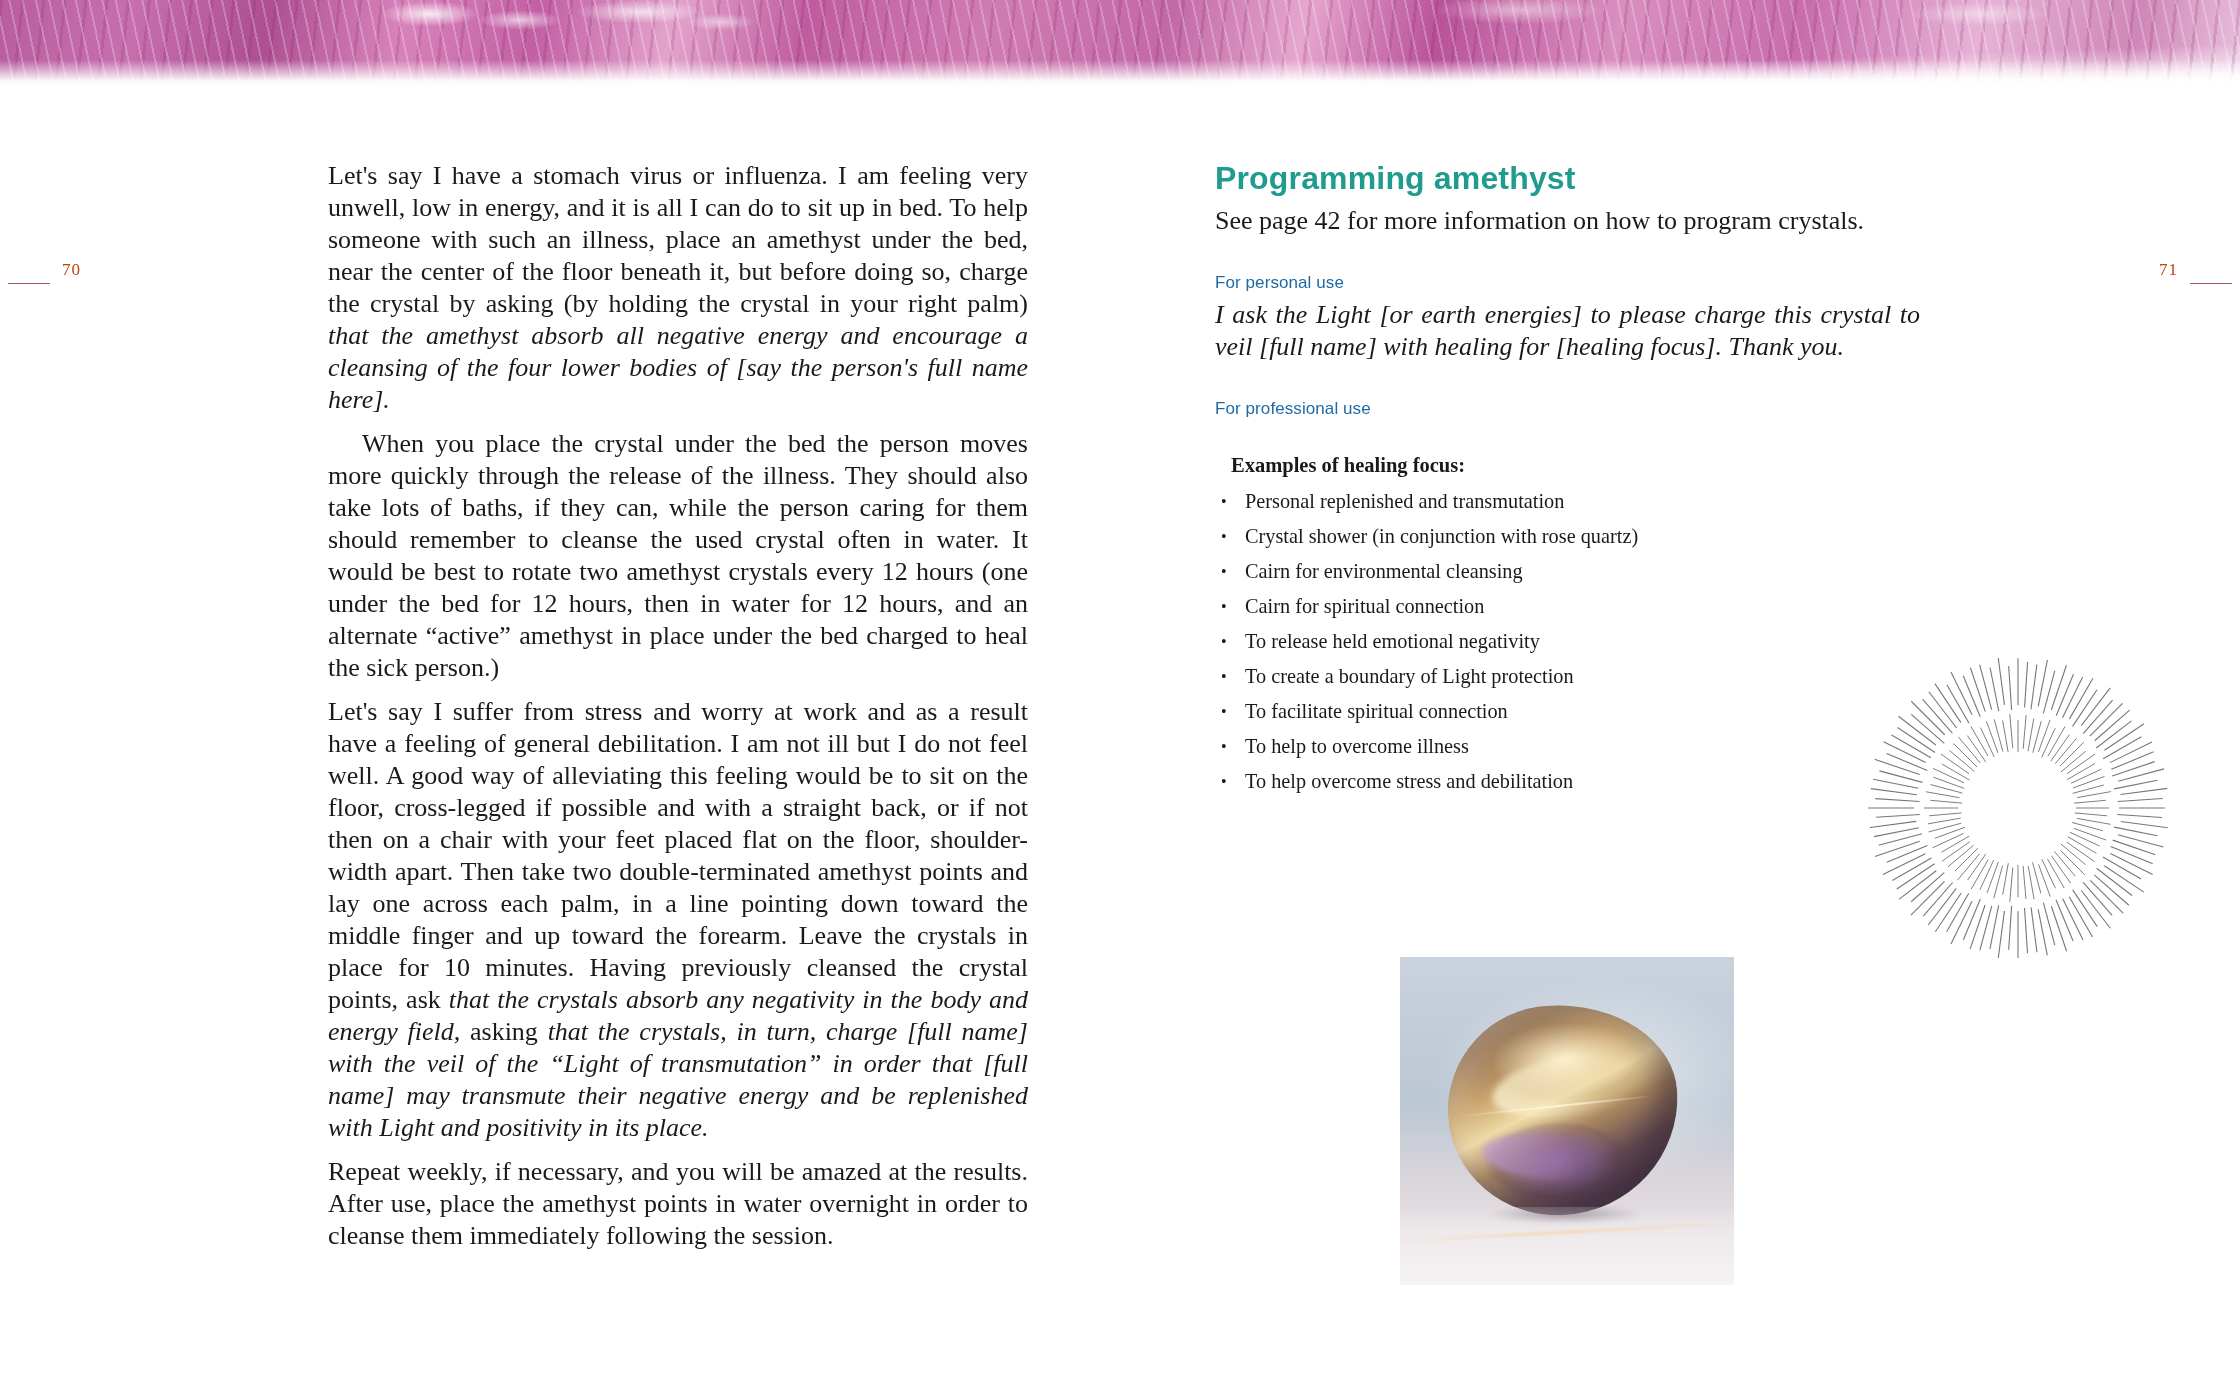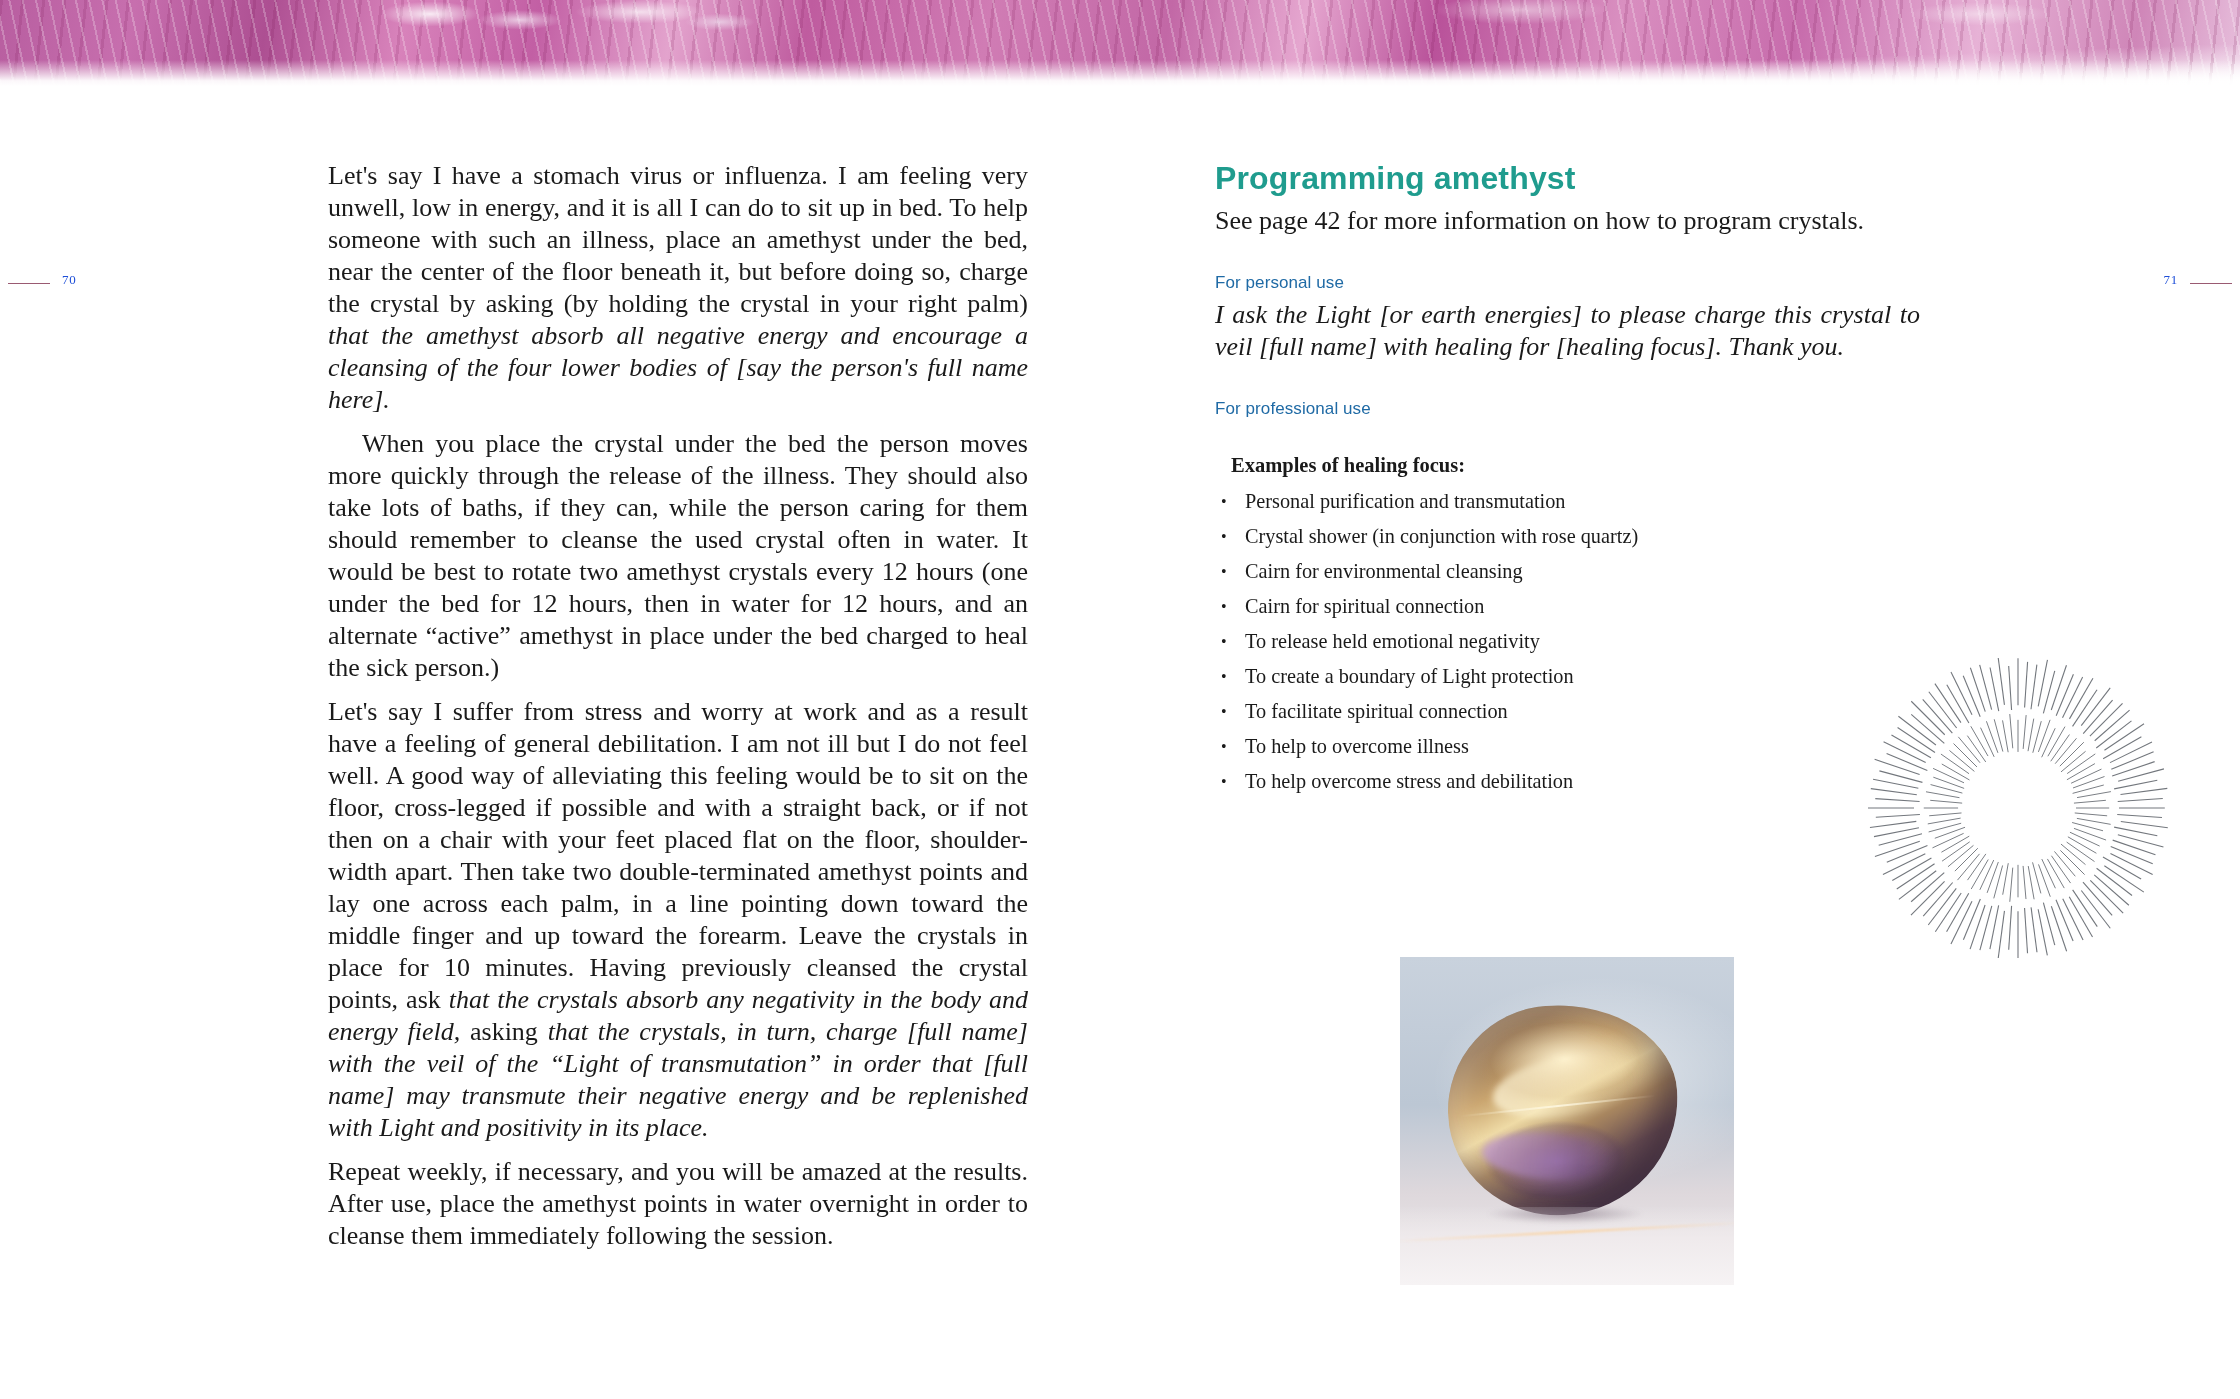--- a/index.html
+++ b/index.html
@@ -58,24 +58,24 @@
   .top-band .soft-bottom {
     position: absolute;
     left: 0; bottom: 0;
     width: 2240px; height: 26px;
     background: linear-gradient(to bottom, rgba(255,255,255,0) 0%, rgba(255,255,255,0.95) 80%, #fff 100%);
   }
 
   
   .folio {
     position: absolute;
-    top: 272px;
+    top: 260px;
     font-family: "Liberation Serif", serif;
-    font-size: 13px;
-    color: #1d4ed8;
+    font-size: 17px;
+    color: #c2410c;
     letter-spacing: 0.06em;
   }
   .folio.left { left: 62px; }
   .folio.right { right: 62px; }
   .folio-rule {
     position: absolute;
     top: 283px;
     height: 1px;
     background: #9a5a72;
     width: 42px;
@@ -276,21 +276,21 @@
   <p class="body ital">I ask the Light [or earth energies] to please charge this crystal to veil [full name] with healing for [healing focus]. Thank you.</p>
 
   <div class="block-gap-md"></div>
 
   <h3 class="sub-title">For professional use</h3>
 
   <div class="block-gap-md"></div>
 
   <p class="examples-head">Examples of healing focus:</p>
   <ul class="focus-list">
-    <li>Personal purification and transmutation</li>
+    <li>Personal replenished and transmutation</li>
     <li>Crystal shower (in conjunction with rose quartz)</li>
     <li>Cairn for environmental cleansing</li>
     <li>Cairn for spiritual connection</li>
     <li>To release held emotional negativity</li>
     <li>To create a boundary of Light protection</li>
     <li>To facilitate spiritual connection</li>
     <li>To help to overcome illness</li>
     <li>To help overcome stress and debilitation</li>
   </ul>
 </div>

